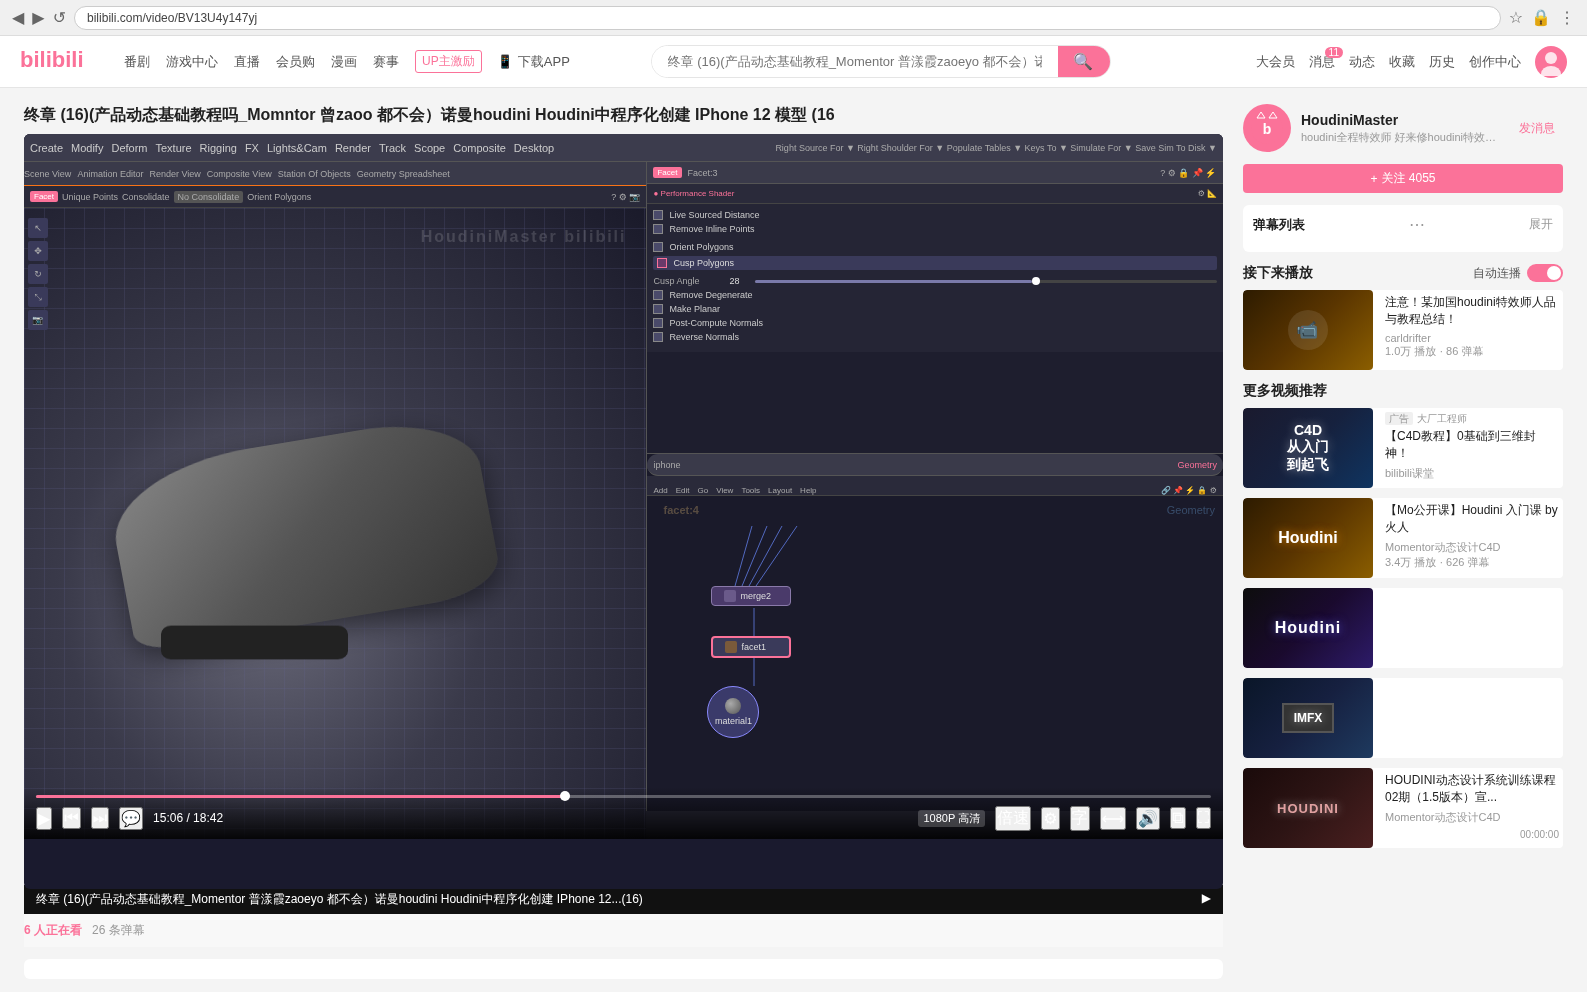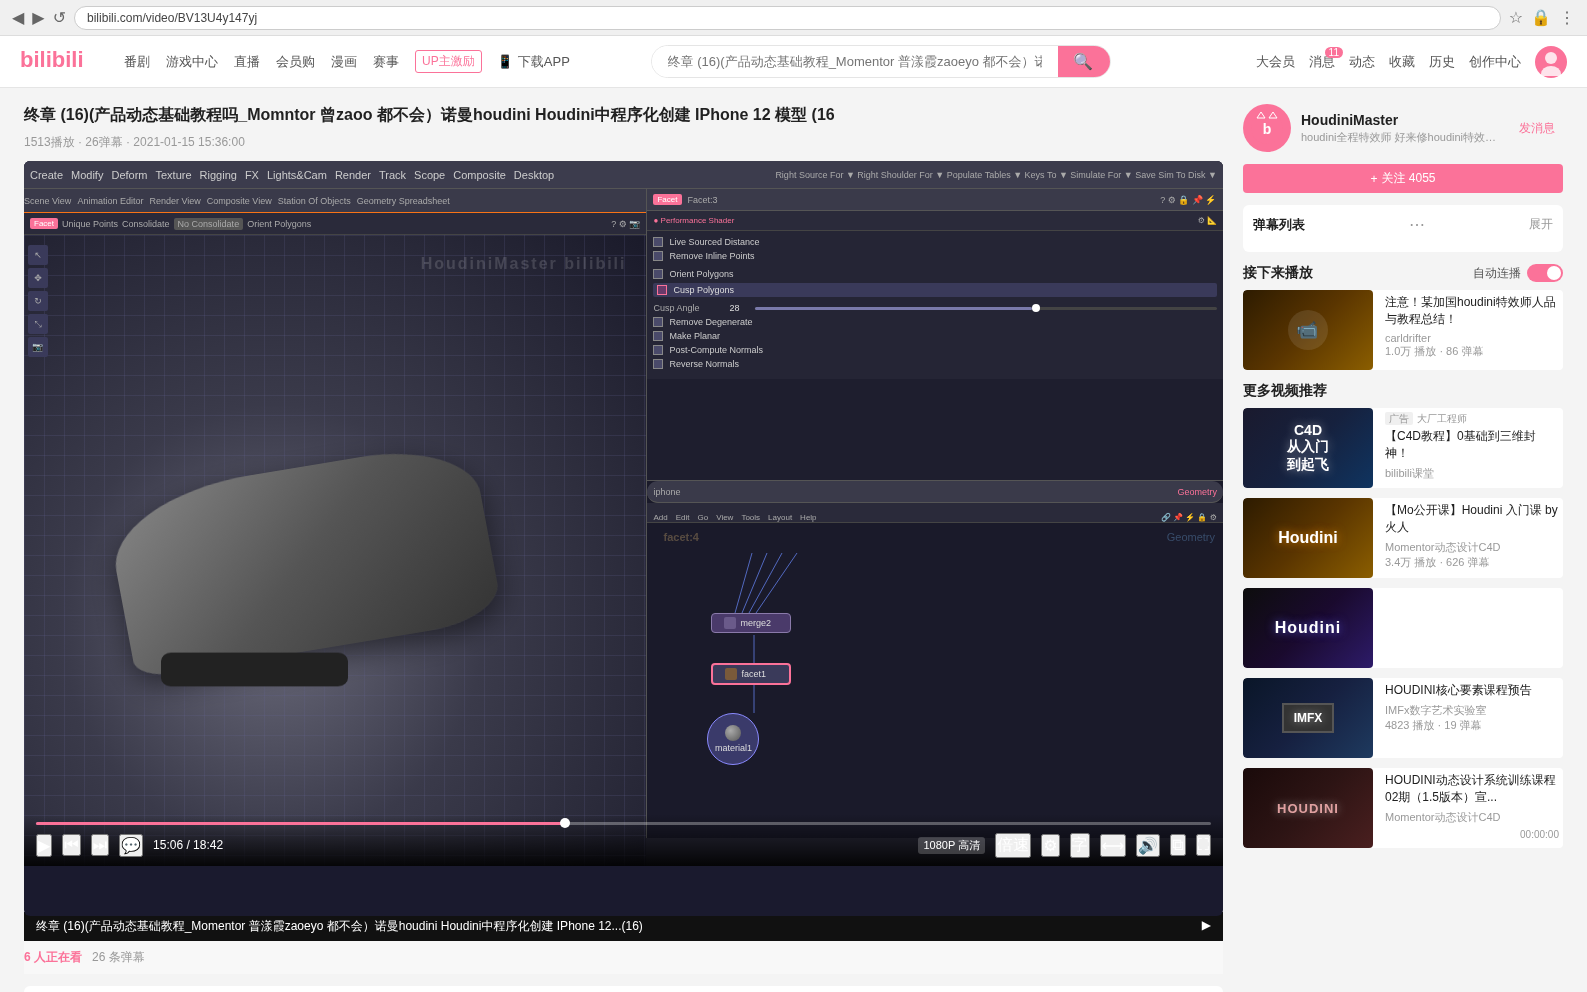--- a/index.html
+++ b/index.html
@@ -341,21 +341,20 @@
         <ellipse cx="14" cy="26" rx="10" ry="8" fill="rgba(255,255,255,0.8)"></ellipse>
       </svg>
     </div>
   </div>
 </div>
 
 <div class="main-container">
 
   <div class="left-panel">
     <div class="video-title">终章 (16)(产品动态基础教程吗_Momntor 曾zaoo 都不会）诺曼houdini Houdini中程序化创建 IPhone 12 模型 (16</div>
-    <div class="video-meta">1513播放 · 26弹幕 · 2021-01-15 15:36:00</div>
 
     <div class="video-player">
       <div class="video-content">
 
         <div class="houdini-screen" style="height:100%;">
 
           <div class="houdini-top-bar">
             <span class="houdini-menu-item">Create</span>
             <span class="houdini-menu-item">Modify</span>
             <span class="houdini-menu-item">Deform</span>
@@ -668,25 +667,20 @@
           </div>
         </div>
       </div>
 
       <div class="next-video-card">
         <div class="next-thumbnail thumb-houdini3" style="width:130px;height:80px;">
           <div class="thumb-text">
             <div style="background:#333;color:white;font-size:12px;font-weight:bold;padding:6px 10px;border:2px solid #555;">IMFX</div>
           </div>
         </div>
-        <div class="next-video-info">
-          <div class="next-video-title">HOUDINI核心要素课程预告</div>
-          <div class="next-video-meta">IMFx数字艺术实验室</div>
-          <div class="next-video-meta">4823 播放 · 19 弹幕</div>
-        </div>
       </div>
 
       <div class="next-video-card">
         <div class="next-thumbnail thumb-houdini4" style="width:130px;height:80px;">
           <div class="thumb-text">
             <span style="color:#e0a0a0;font-size:13px;font-weight:bold;text-align:center;padding:4px;letter-spacing:1px;">HOUDINI</span>
           </div>
         </div>
         <div class="next-video-info">
           <div class="next-video-title">HOUDINI动态设计系统训练课程02期（1.5版本）宣...</div>

